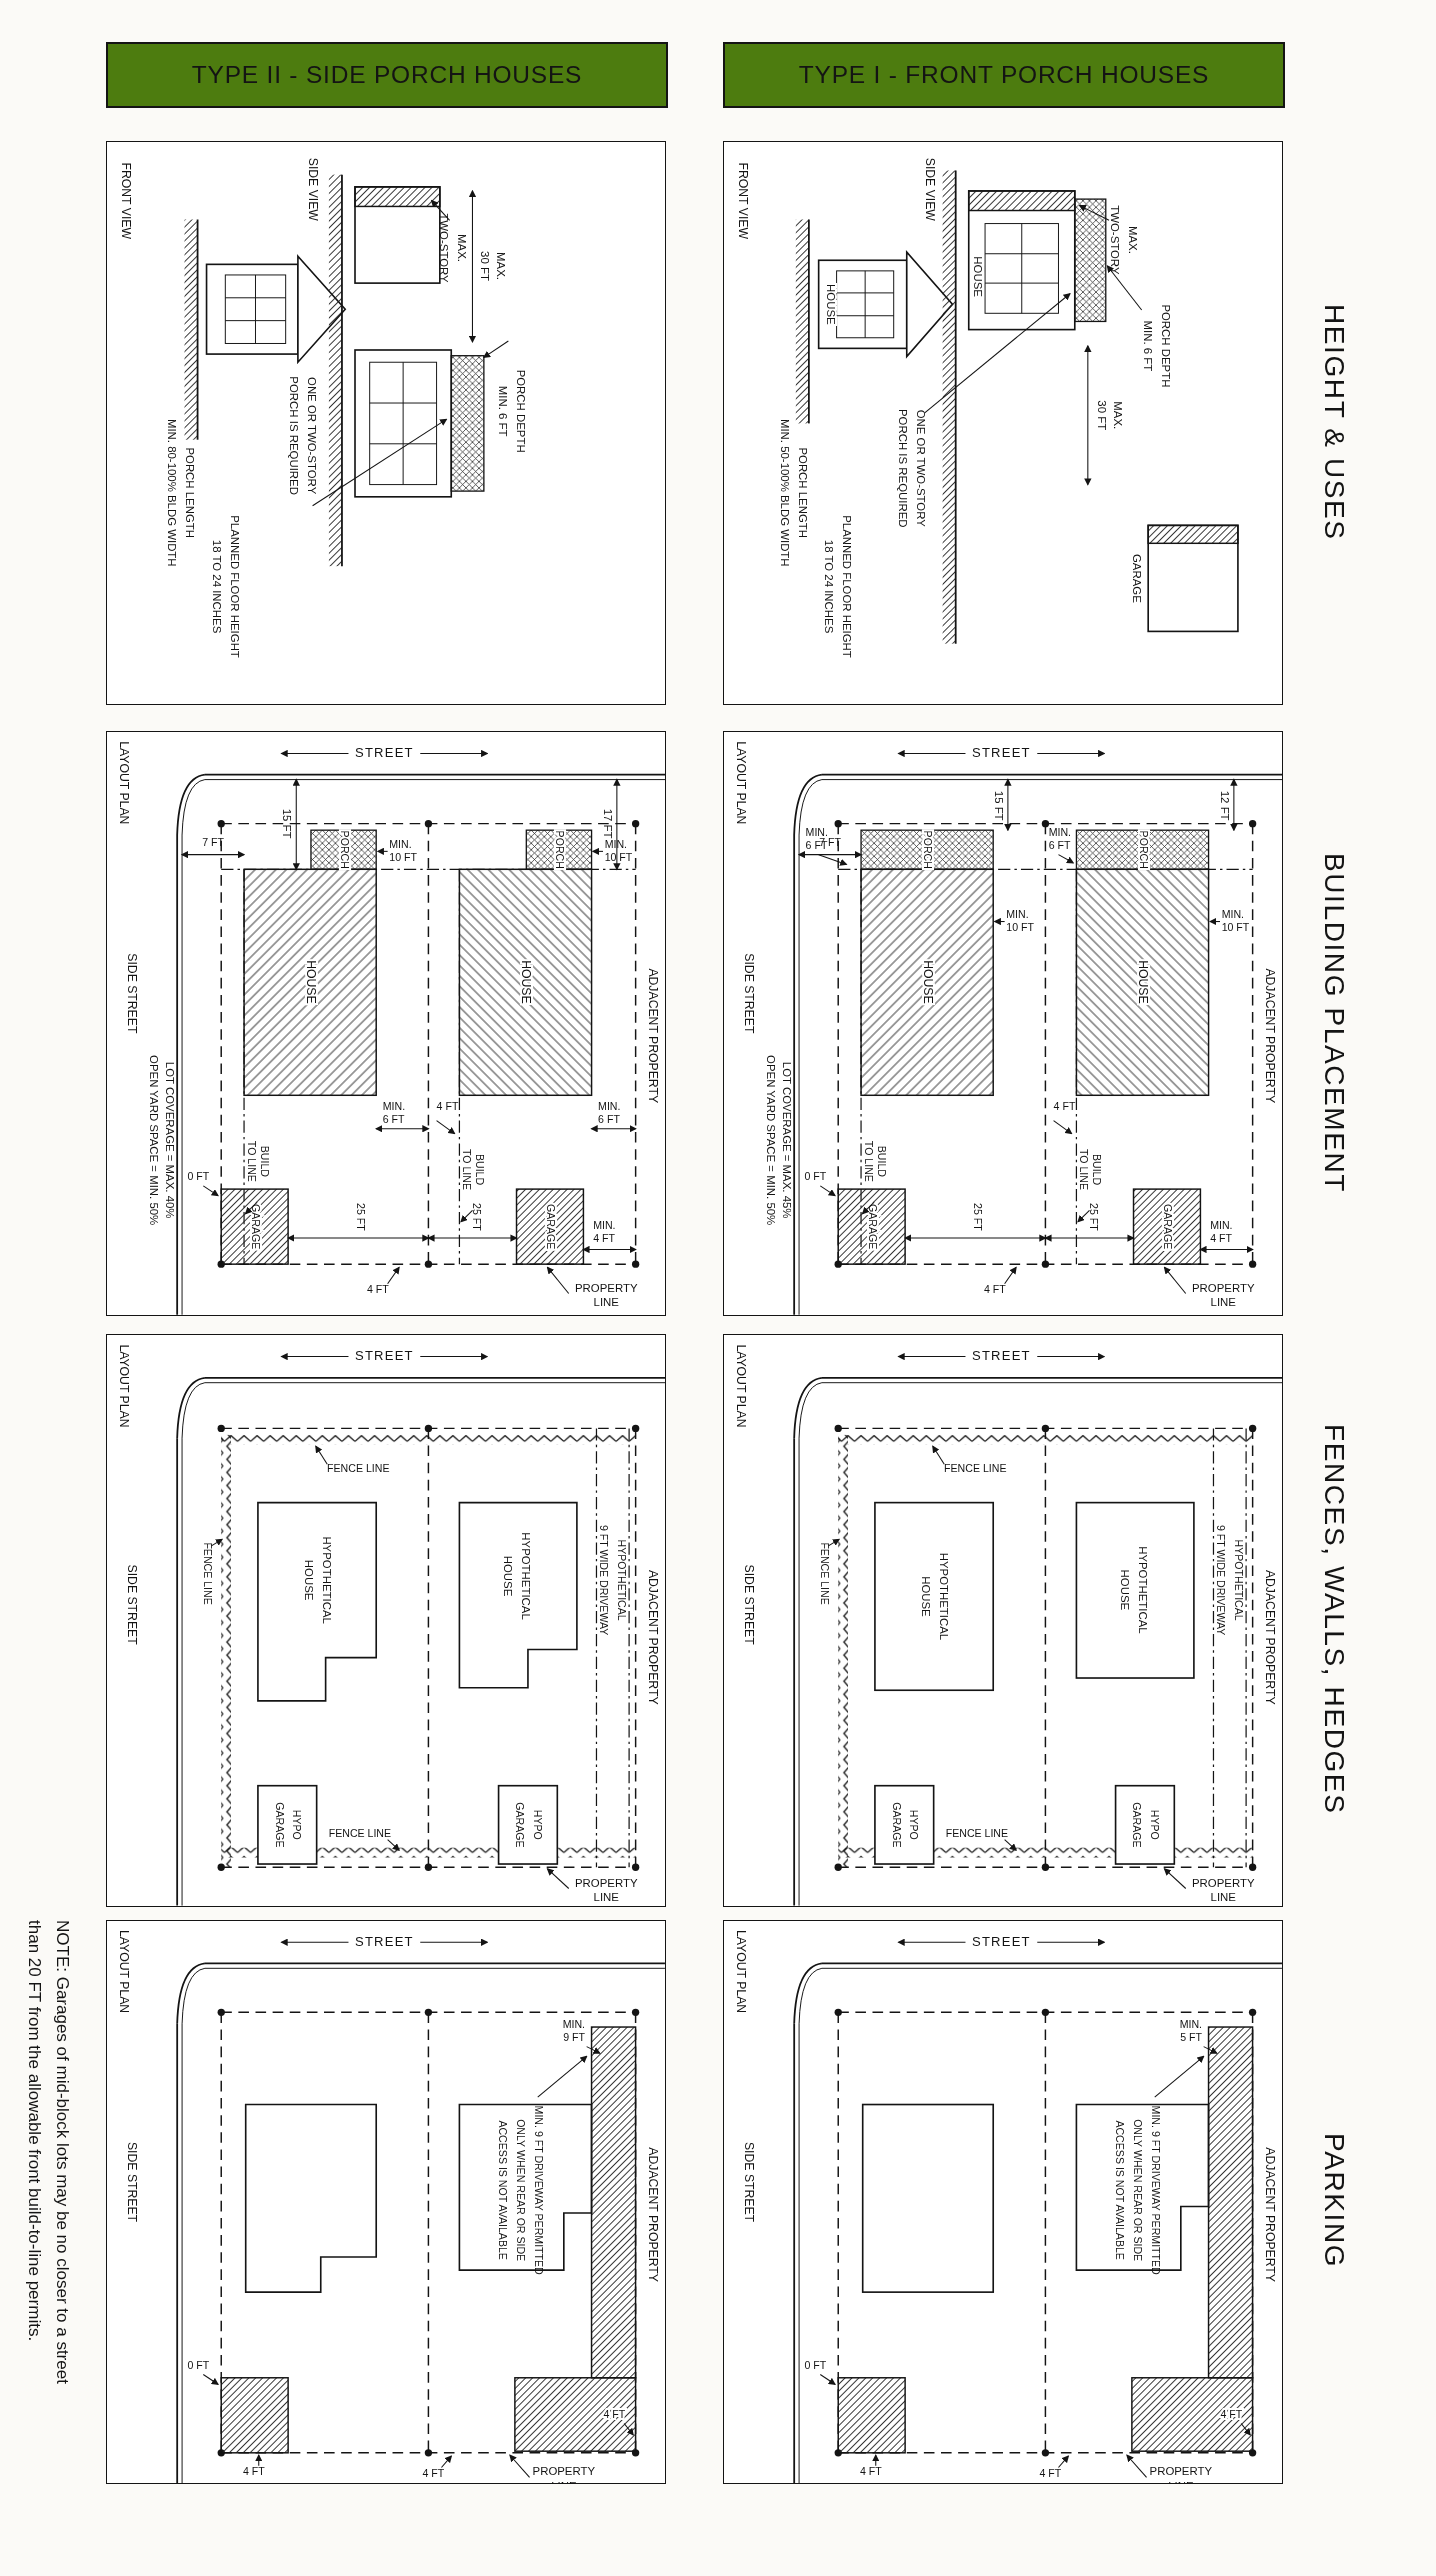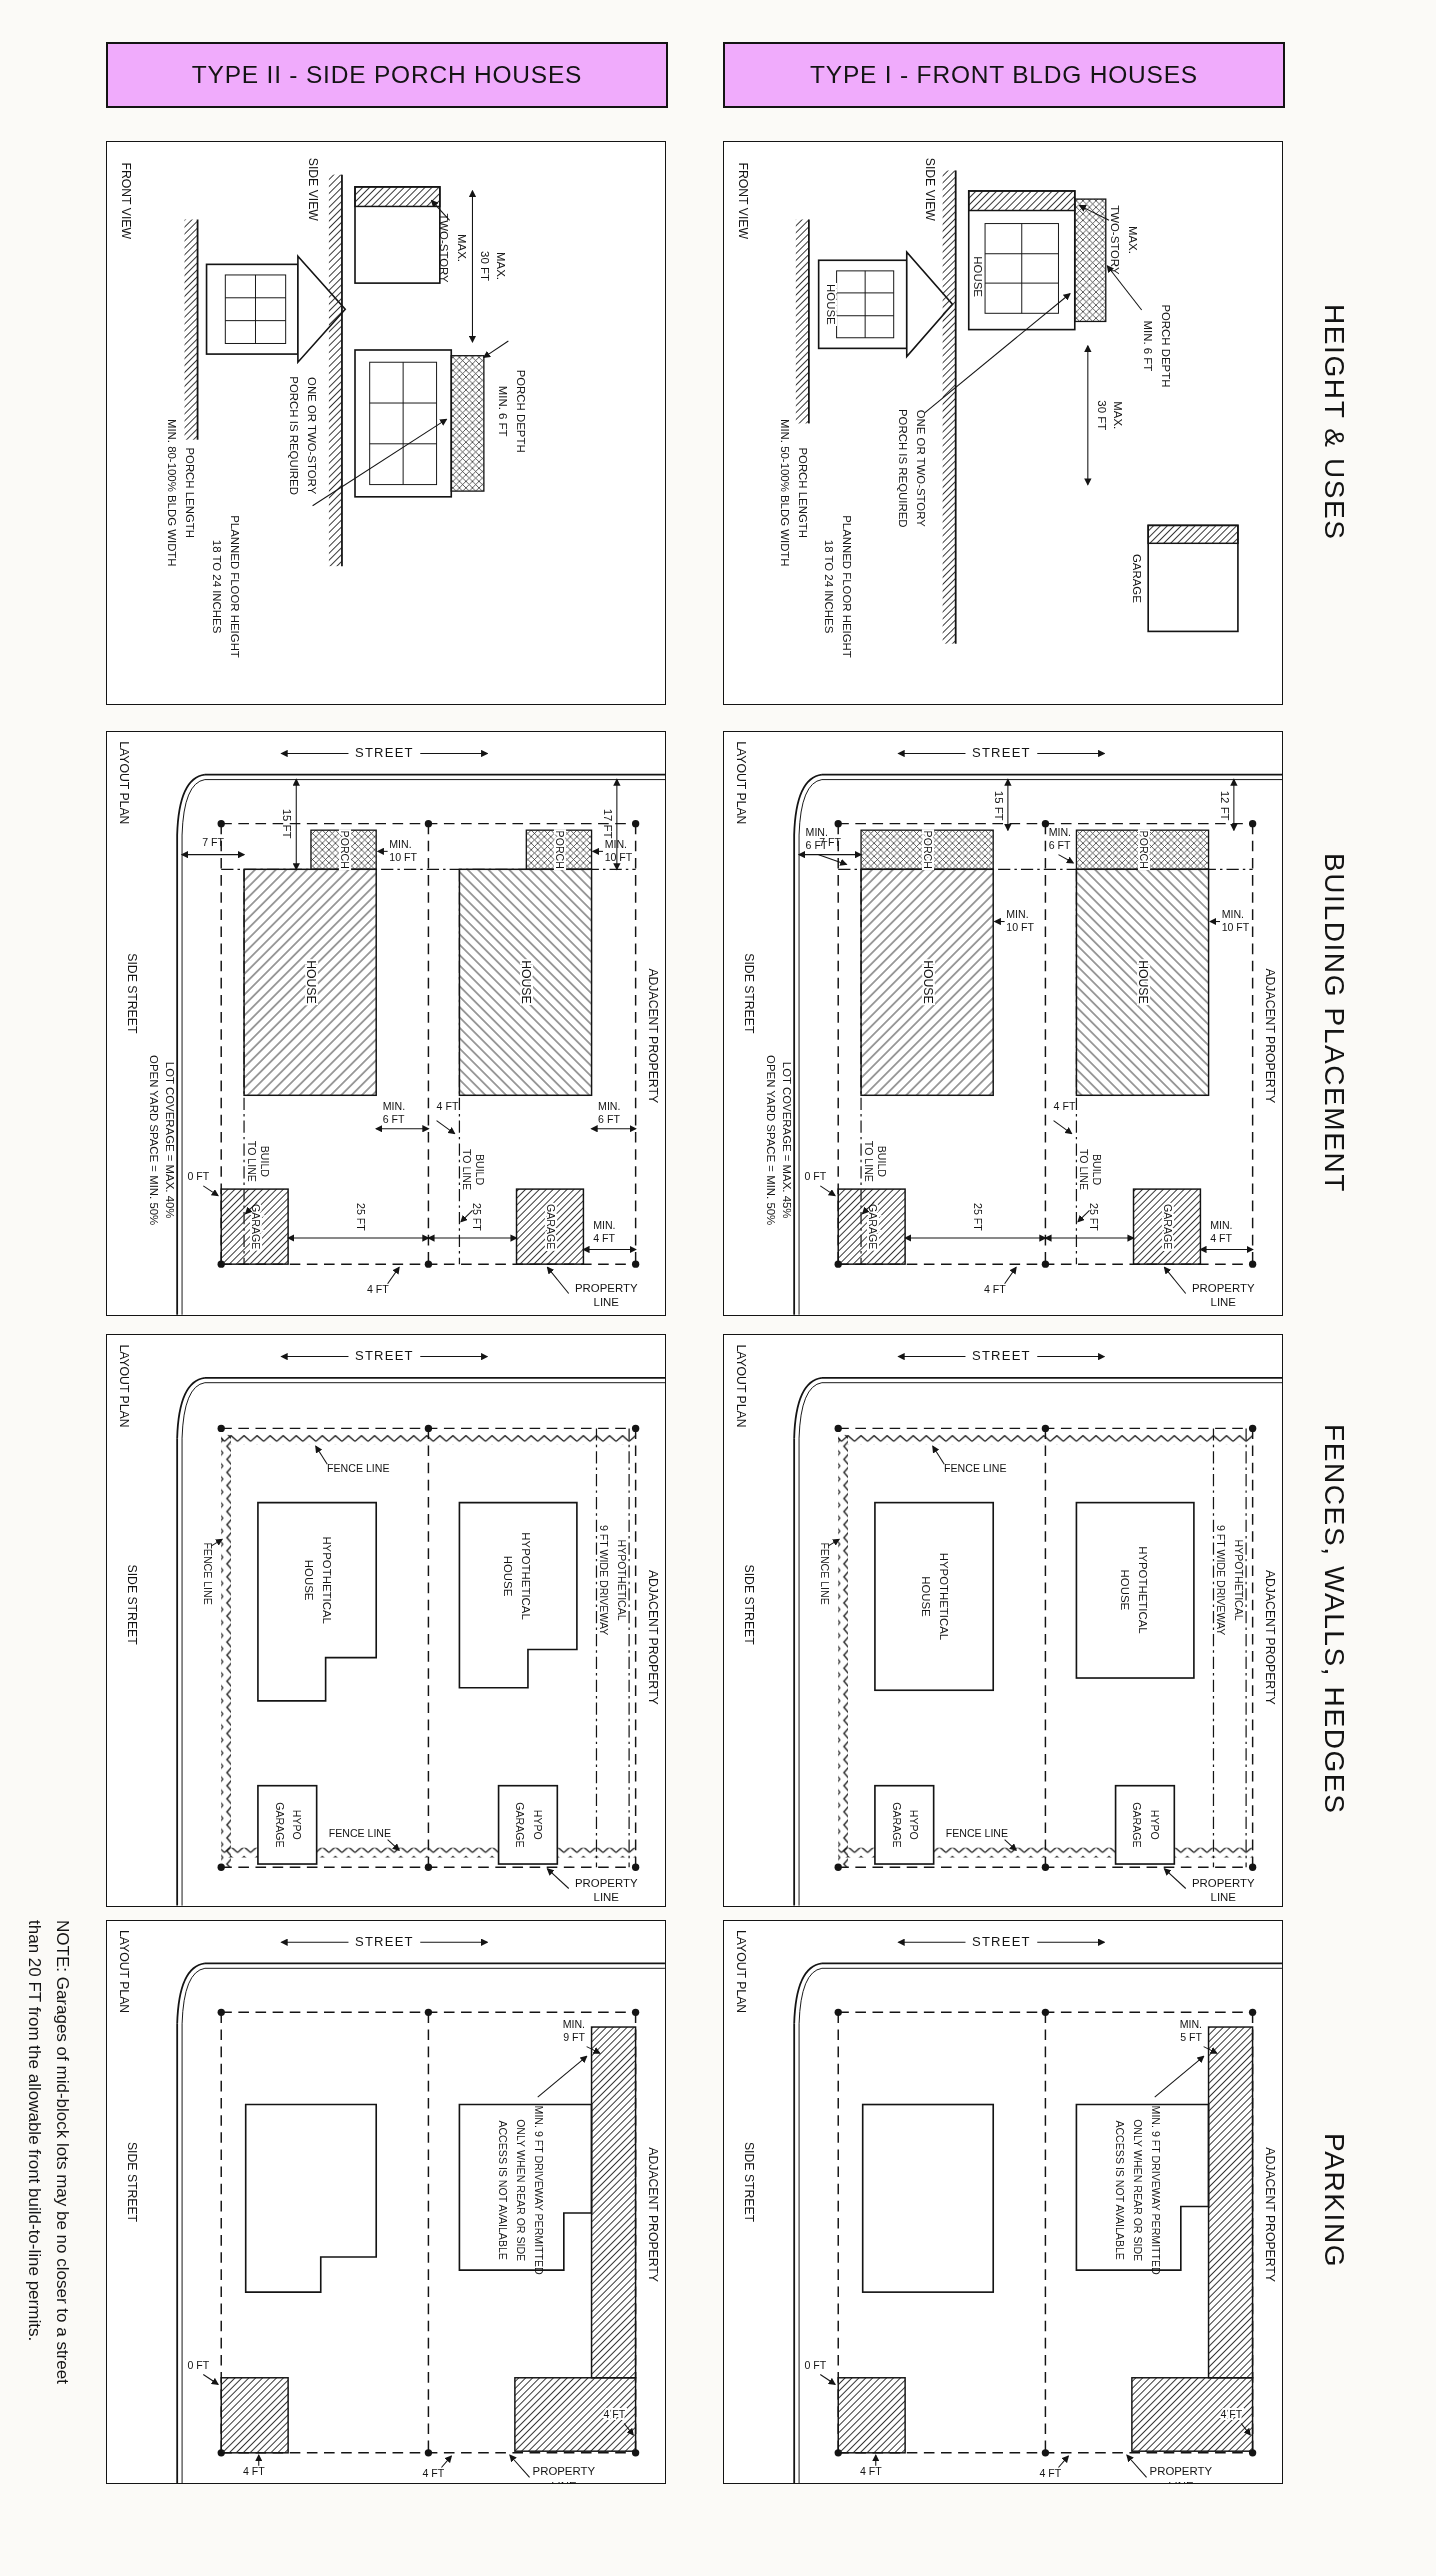--- a/index.html
+++ b/index.html
@@ -1,17 +1,17 @@
 <!DOCTYPE html>
 <html style="font-size:13px"><head>
 <meta charset="utf-8">
 <style>
   html,body{margin:0;padding:0;background:#e9e8e4;}
   .page{position:relative;width:1437px;height:2576px;background:#fbfaf7;font-family:"Liberation Sans",sans-serif;color:#141414;overflow:hidden;}
-  .tbox{position:absolute;top:42px;width:558px;height:62px;border:2.4px solid #141414;background:#f0abfc;display:grid;place-items:center;font-size:24.5px;letter-spacing:0.8px;white-space:nowrap;}
+  .tbox{position:absolute;top:42px;width:558px;height:62px;border:2.4px solid #141414;background:#4d7c0f;display:grid;place-items:center;font-size:24.5px;letter-spacing:0.8px;white-space:nowrap;}
   .panel{position:absolute;border:1.6px solid #141414;background:#fff;}
   .panel svg{display:block;width:100%;height:100%;}
   .p-hu2{left:106px;top:141px;width:558px;height:562px;}
   .p-hu1{left:723px;top:141px;width:558px;height:562px;}
   .p-bp2{left:106px;top:731px;width:558px;height:583px;}
   .p-bp1{left:723px;top:731px;width:558px;height:583px;}
   .p-fw2{left:106px;top:1334px;width:558px;height:571px;}
   .p-fw1{left:723px;top:1334px;width:558px;height:571px;}
   .p-pk2{left:106px;top:1920px;width:558px;height:562px;}
   .p-pk1{left:723px;top:1920px;width:558px;height:562px;}
@@ -66,21 +66,21 @@
 <marker id="ar" viewBox="0 0 9 9" refX="7.5" refY="4.5" markerWidth="9" markerHeight="9" markerUnits="userSpaceOnUse" orient="auto-start-reverse">
           <path d="M0 0L9 4.5L0 9Z" fill="#141414"></path>
         </marker>
 </defs>
 </svg>
 
 <div class="tbox" style="left:106px">
       <span>TYPE II - SIDE PORCH HOUSES</span>
     </div>
 <div class="tbox" style="left:723px">
-      <span>TYPE I - FRONT BLDG HOUSES</span>
+      <span>TYPE I - FRONT PORCH HOUSES</span>
     </div>
 
 <div class="rlab rl1">
       <span>HEIGHT &amp; USES</span>
     </div>
 <div class="rlab rl2">
       <span>BUILDING PLACEMENT</span>
     </div>
 <div class="rlab rl3">
       <span>FENCES, WALLS, HEDGES</span>

